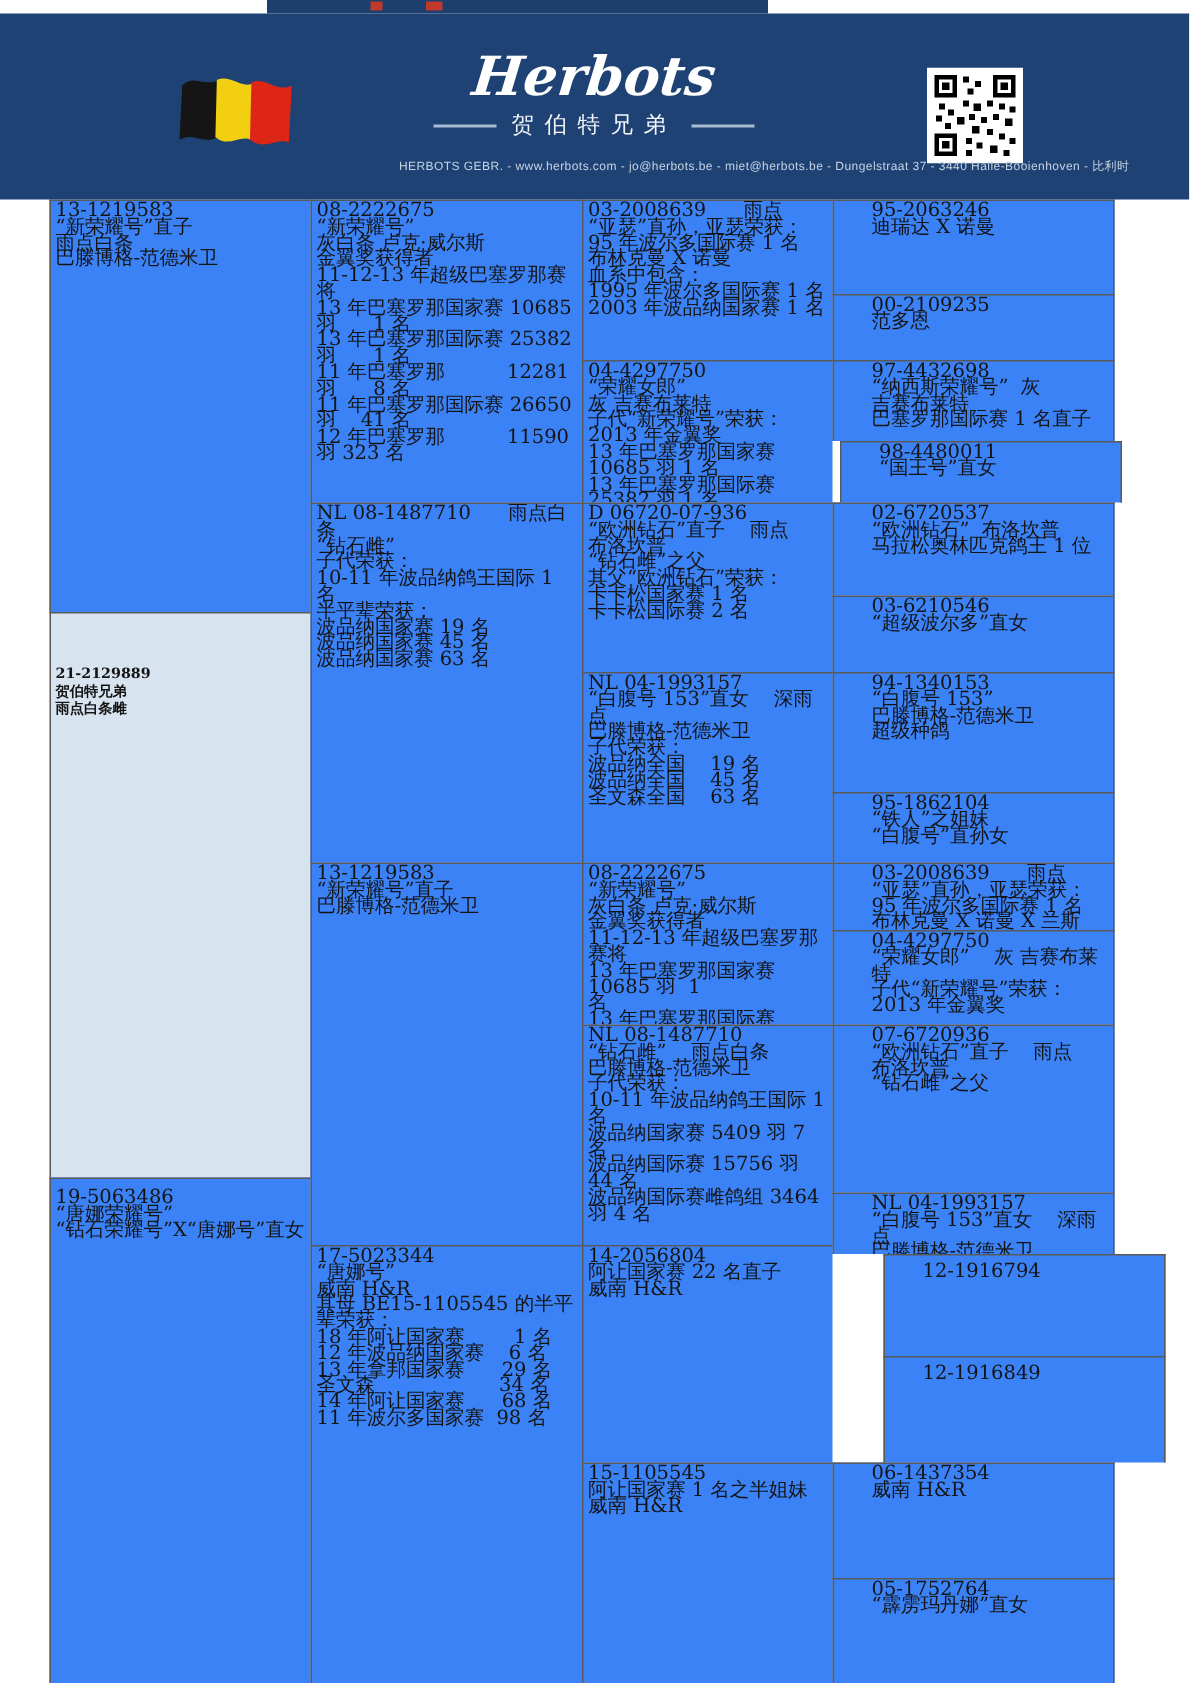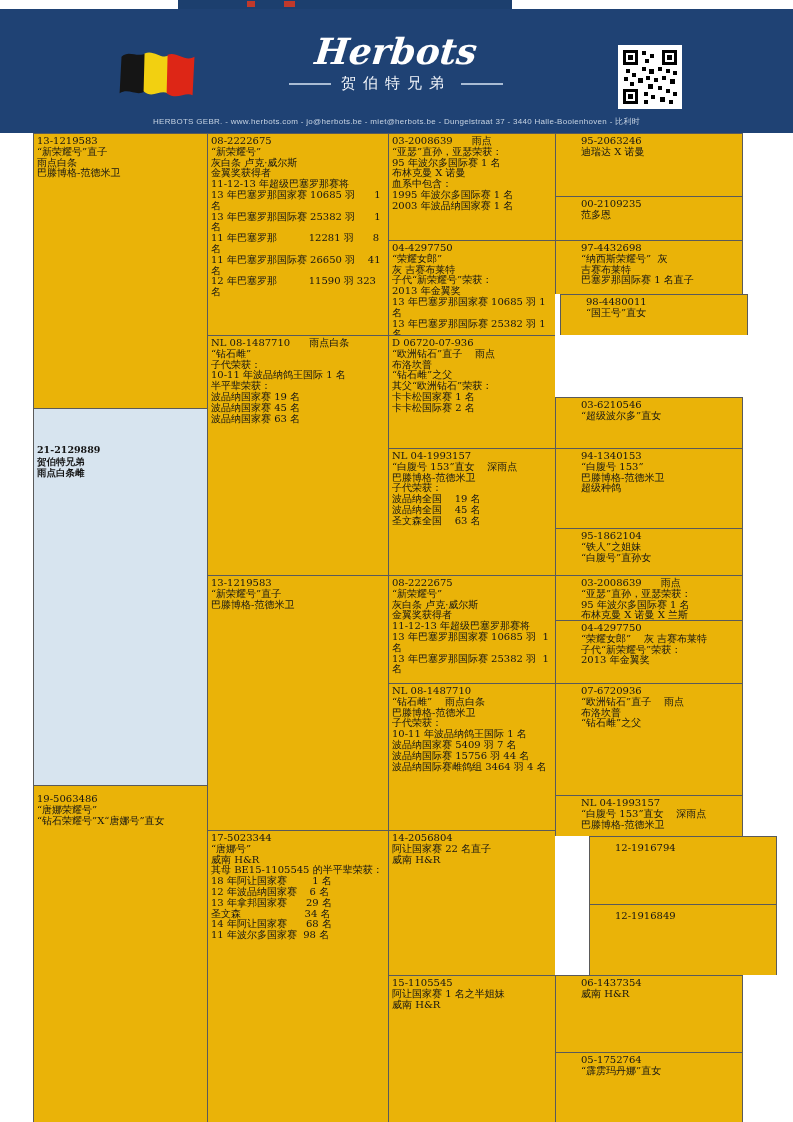--- a/index.html
+++ b/index.html
@@ -15,25 +15,25 @@
   .flag{position:absolute;left:110px;top:30px;width:96px;height:72px;}
   .brand{position:absolute;left:246px;top:22px;width:300px;text-align:center;color:#ffffff;}
   .brand-script{font-size:36px;font-style:italic;font-weight:bold;transform:skewX(-6deg);
                 font-family:"DejaVu Serif",serif;line-height:40px;}
   .brand-cn-row{margin-top:3px;display:flex;align-items:center;justify-content:center;gap:10px;}
   .dash{display:inline-block;width:42px;height:2px;background:#a9bcd4;}
   .brand-cn{font-size:15px;letter-spacing:7px;color:#f2f5fa;}
   .qr{position:absolute;left:618px;top:36px;width:64px;height:64px;}
   .contact{position:absolute;left:40px;width:713px;text-align:center;color:#c5d2e2;
            font-size:8px;letter-spacing:0.3px;font-family:"Liberation Sans",sans-serif;}
-  .c1{top:107px;}
+  .c1{top:96px;text-align:right;}
   .c2{top:109px;}
   
   .cell{position:absolute;box-sizing:border-box;border-left:1px solid #5a5a5a;border-top:1px solid #5a5a5a;
-        background:#eab308;padding:2px 3px;font-size:10px;line-height:10.8px;color:#141414;
+        background:#3b82f6;padding:2px 3px;font-size:13px;line-height:10.8px;color:#141414;
         white-space:pre-wrap;overflow:hidden;}
   .rb{border-right:1px solid #5a5a5a;padding-left:25px;}
   .subject{background:#d7e4ef;font-weight:bold;font-size:9.5px;line-height:11.5px;padding-top:35px;}
   .pt8{padding-top:8px;}
   .pt6{padding-top:6px;margin-left:34px;}
 </style>
 </head>
 <body>
 
 <div id="page">
@@ -196,20 +196,23 @@
   <div class="cell rb" style="left:555px;top:133px;width:188px;height:63px">95-2063246
 迪瑞达 X 诺曼</div>
   <div class="cell rb" style="left:555px;top:196px;width:188px;height:44px">00-2109235
 范多恩</div>
   <div class="cell rb" style="left:555px;top:240px;width:188px;height:54px">97-4432698
 “纳西斯荣耀号”  灰
 吉赛布莱特
 巴塞罗那国际赛 1 名直子</div>
   <div class="cell rb" style="left:560px;top:294px;width:188px;height:41px">98-4480011
 “国王号”直女</div>
+  <div class="cell rb" style="left:555px;top:335px;width:188px;height:62px">02-6720537
+“欧洲钻石”  布洛坎普
+马拉松奥林匹克鸽王 1 位</div>
   <div class="cell rb" style="left:555px;top:397px;width:188px;height:51px">03-6210546
 “超级波尔多”直女</div>
   <div class="cell rb" style="left:555px;top:448px;width:188px;height:80px">94-1340153
 “白腹号 153”
 巴滕博格-范德米卫
 超级种鸽</div>
   <div class="cell rb" style="left:555px;top:528px;width:188px;height:47px">95-1862104
 “铁人”之姐妹
 “白腹号”直孙女</div>
   <div class="cell rb" style="left:555px;top:575px;width:188px;height:45px">03-2008639      雨点

